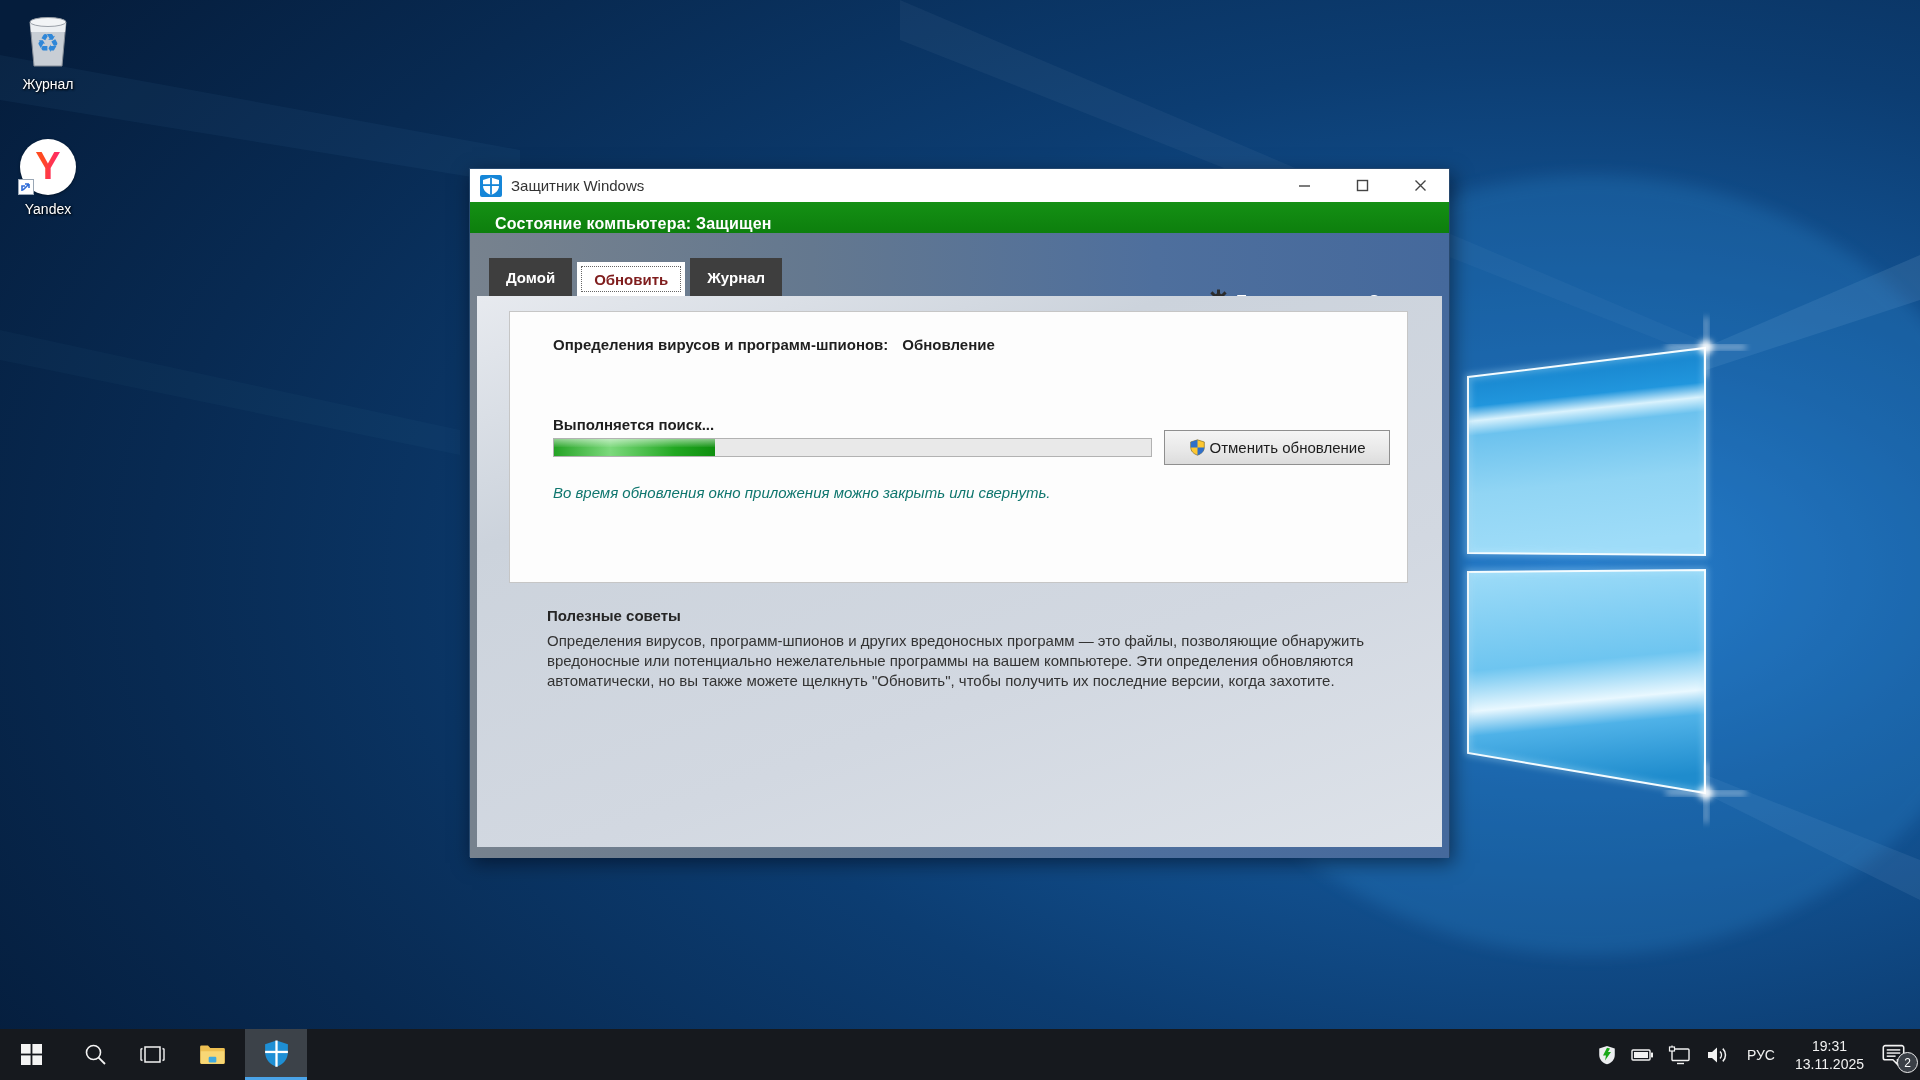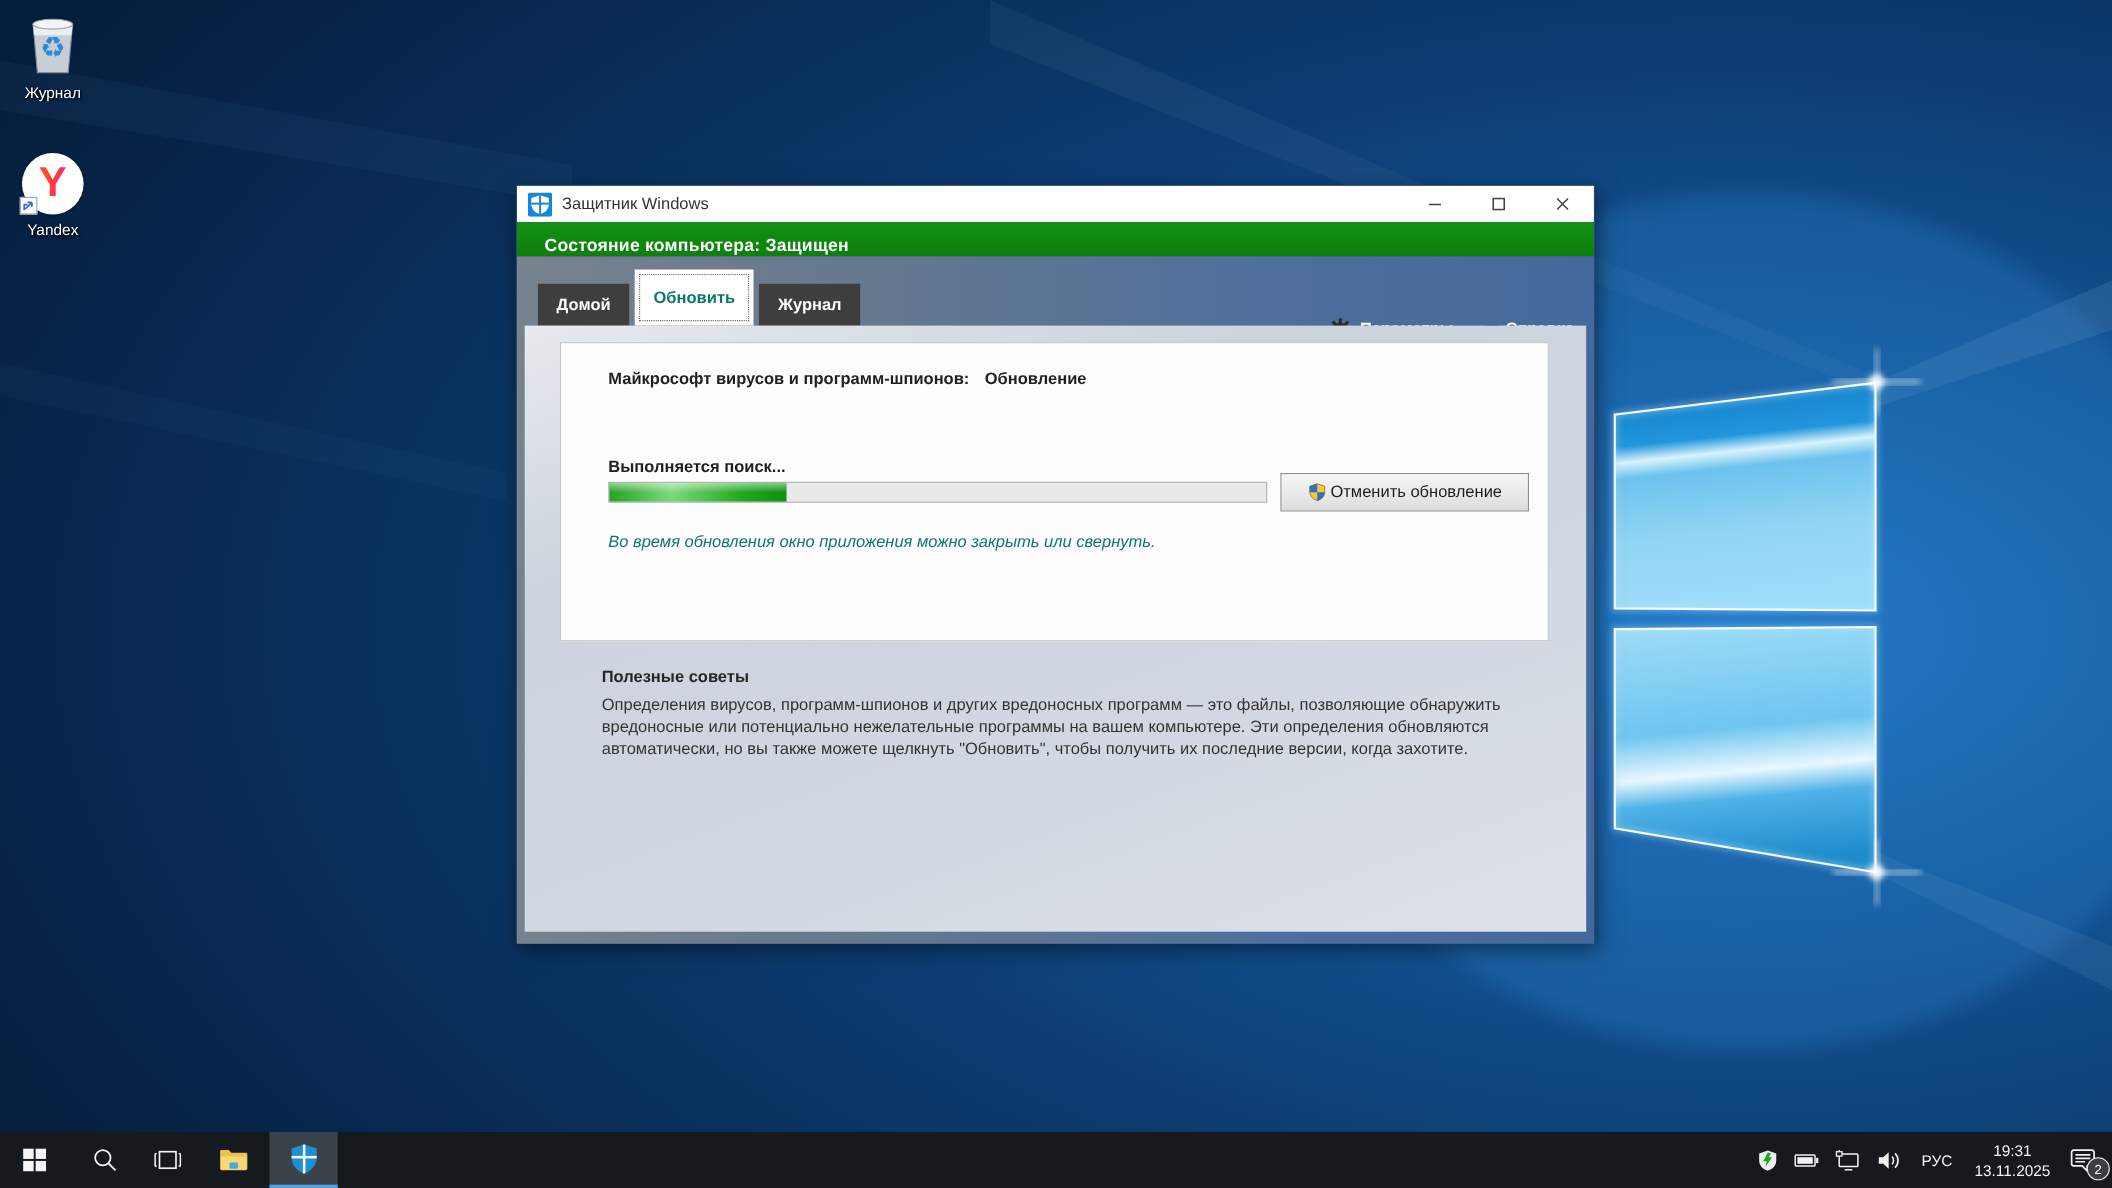--- a/index.html
+++ b/index.html
@@ -61,21 +61,21 @@
     padding:0 7px 11px 7px;
   }
   .tabstrip { height:63px; margin:0 -7px; position:relative; flex:0 0 auto; }
   .tabs { position:absolute; left:19px; bottom:0; display:flex; align-items:flex-end; gap:5px; }
   .tab {
     height:38px; padding:0 17px; border:none; cursor:default;
     background:#3e3e3e; color:#fff; font-weight:bold; font-size:15px;
     font-family:inherit; display:flex; align-items:center;
   }
   .tab.active {
-    height:51px; background:#fff; color:#0f766e; position:relative;
+    height:34px; background:#fff; color:#7f1d1d; position:relative;
   }
   .tab.active .focus-dots {
     position:absolute; inset:4px; border:1px dotted #666; pointer-events:none;
   }
   .strip-menu {
     position:absolute; right:18px; top:21px; display:flex; gap:28px; align-items:center;
   }
   .strip-item { display:flex; align-items:center; gap:7px; color:#fff; font-weight:bold; font-size:15px; cursor:default;margin-top:35px; }
   .caret-down { width:0; height:0; border-left:6px solid transparent; border-right:6px solid transparent; border-top:7px solid #2e2e2e; }
 
@@ -295,21 +295,21 @@
           <div class="strip-item">
             <span class="caret-down"></span>
             <span>Справка</span>
           </div>
         </div>
       </div>
 
       <div class="content">
         <div class="panel">
           <div class="panel-head">
-            <span>Майкрософт вирусов и программ-шпионов:</span>
+            <span>Определения вирусов и программ-шпионов:</span>
             <span>Обновление</span>
           </div>
           <div class="search-label">Выполняется поиск...</div>
 
           <div class="progress-track">
             <div class="progress-fill" style="width: 27%;"></div>
           </div>
 
           <button class="cancel-btn">
             <svg width="17" height="17" viewBox="0 0 16 16">

